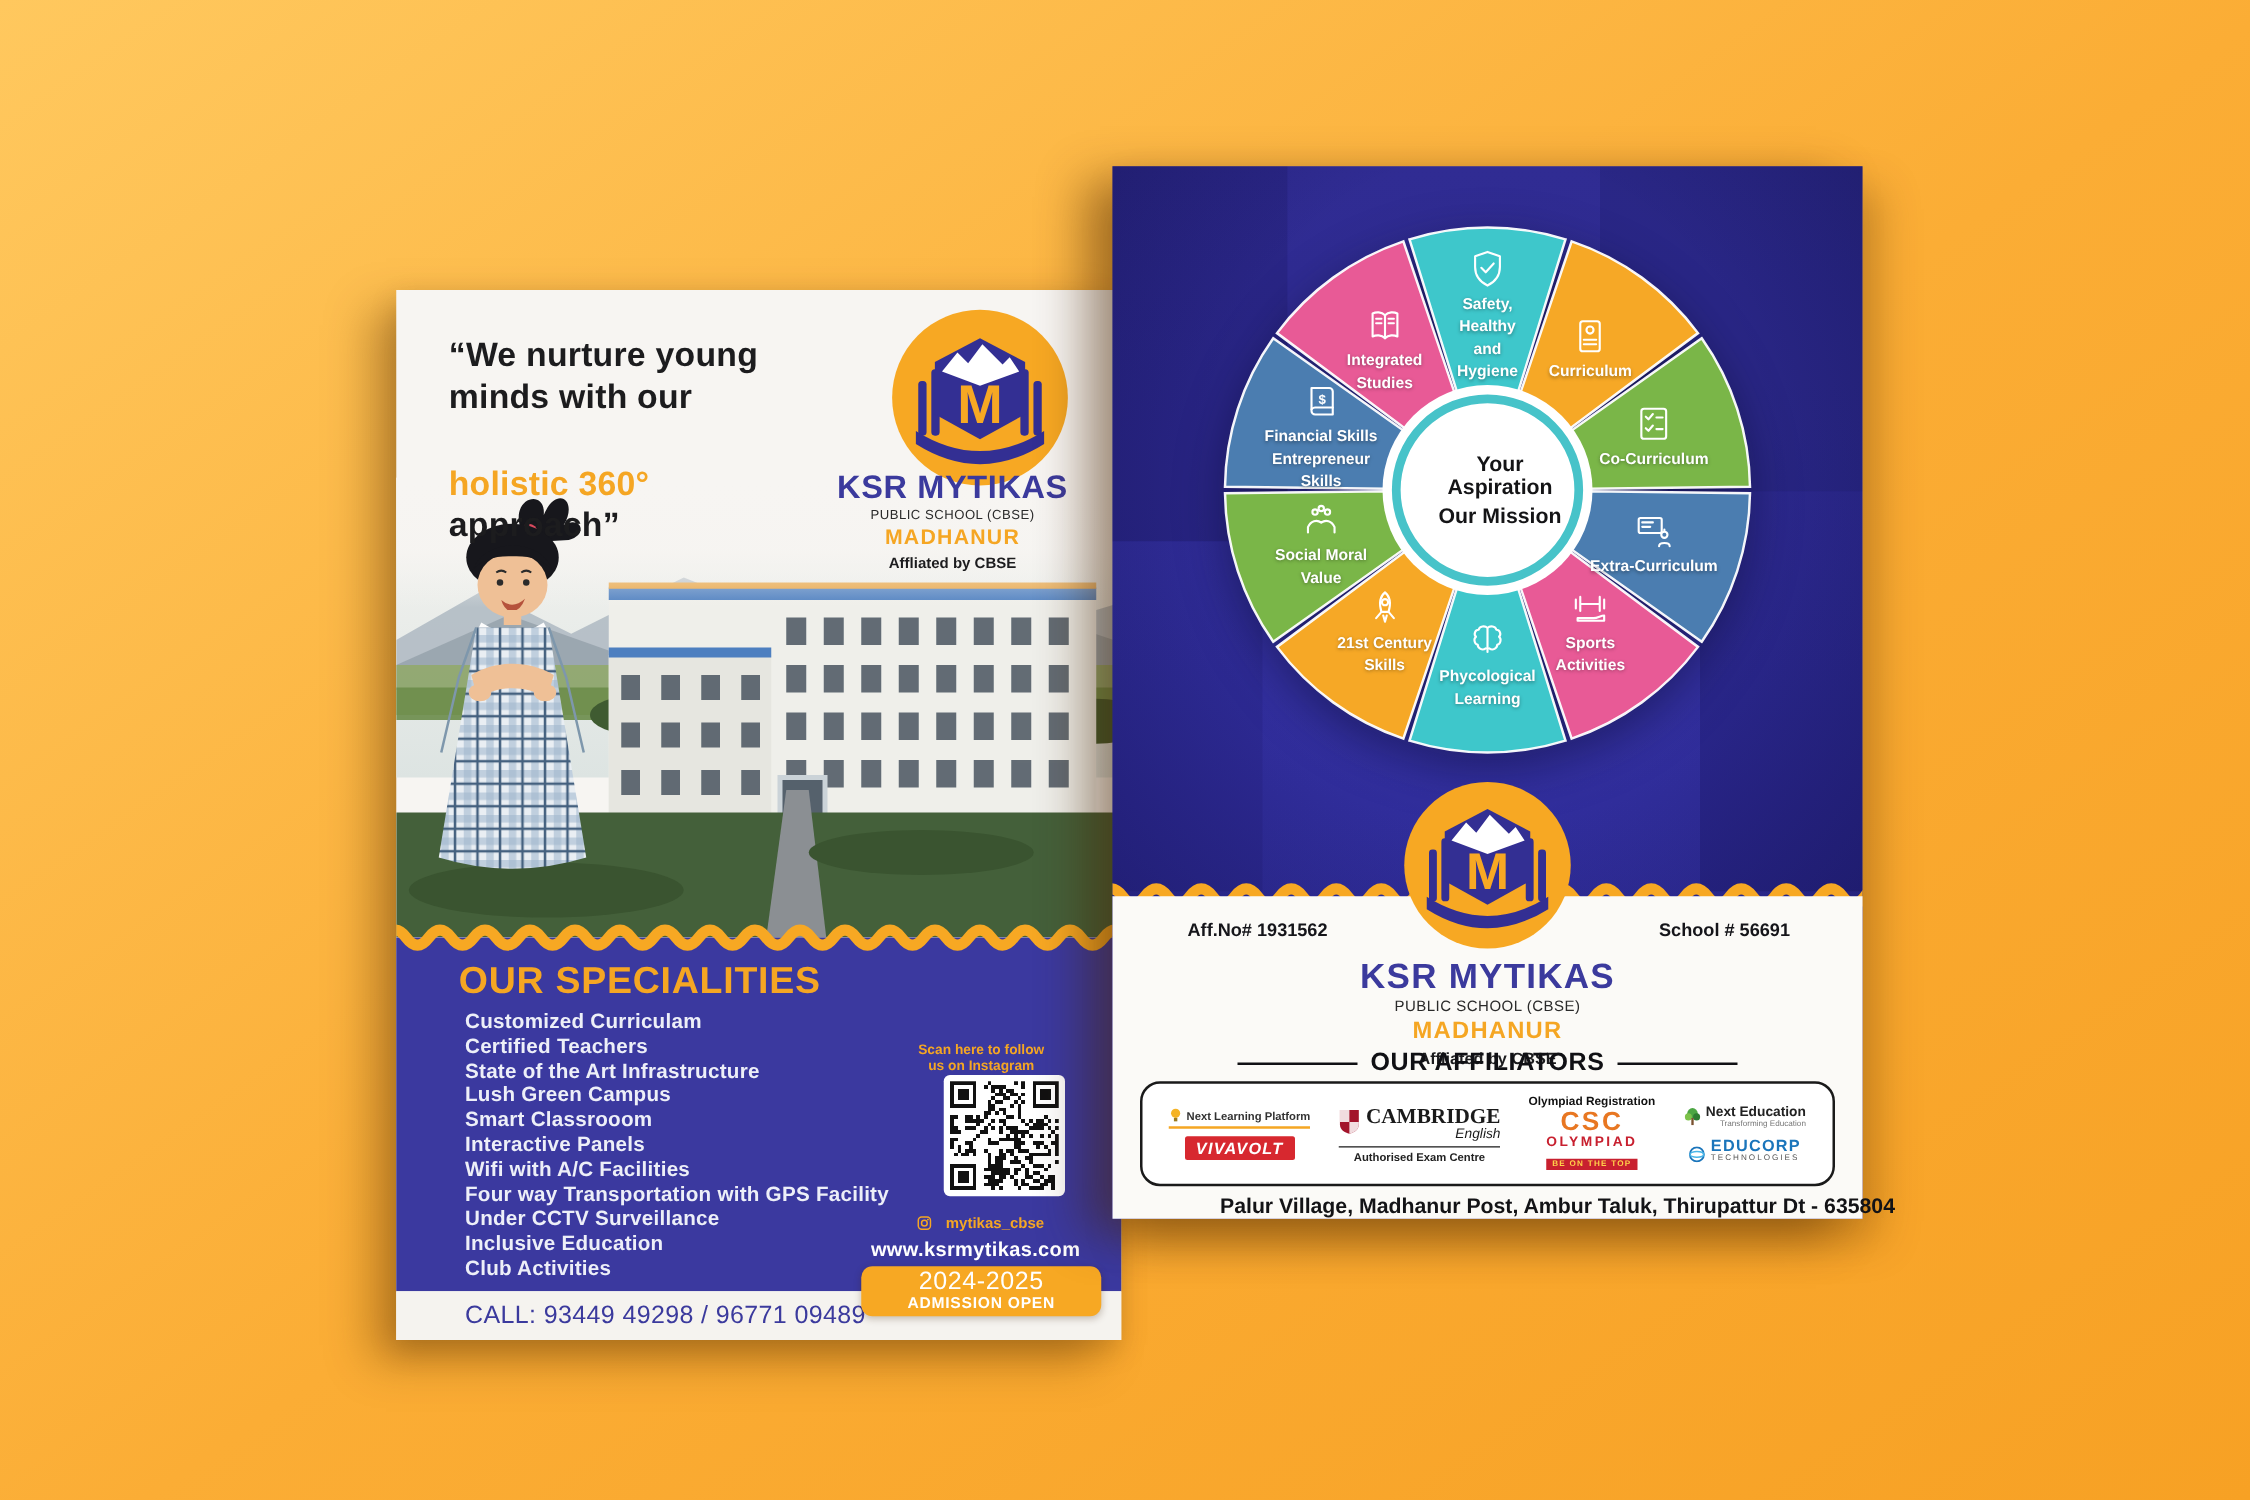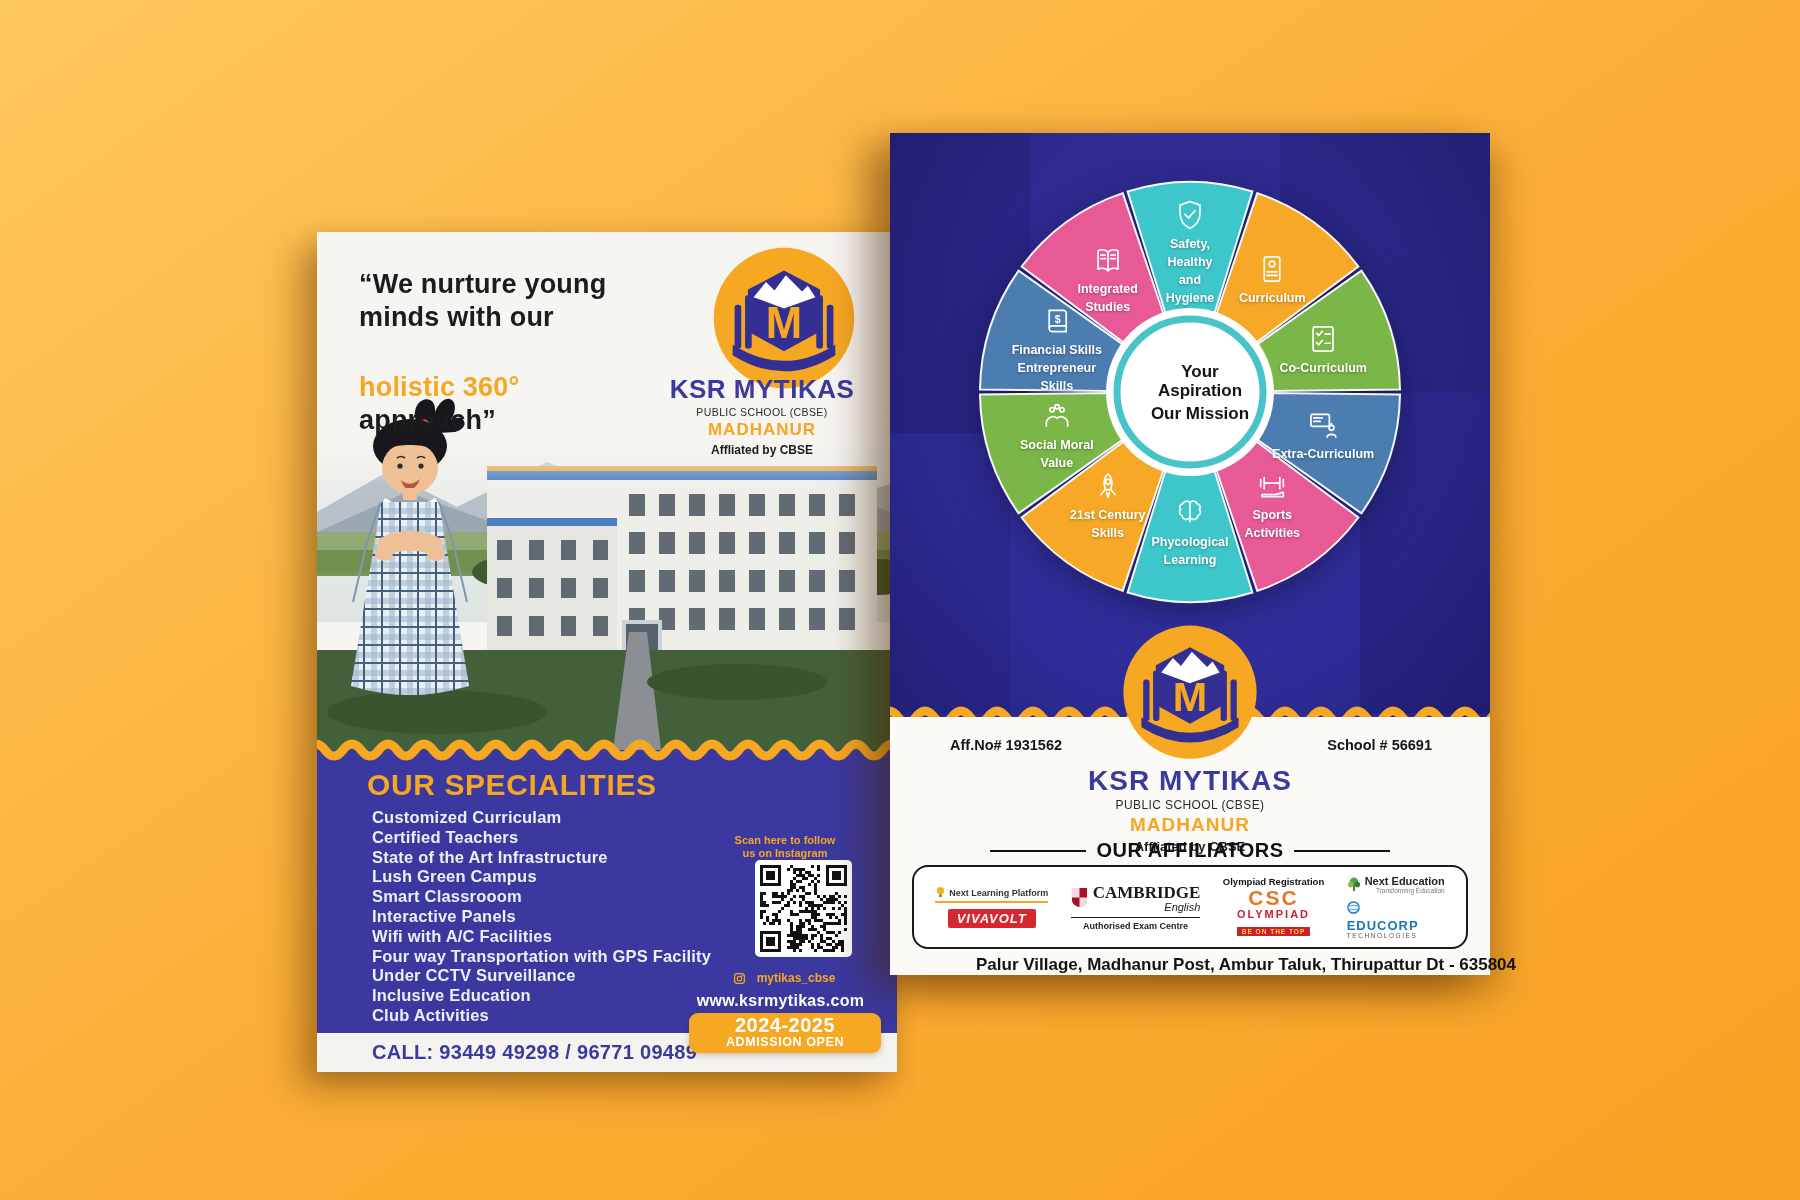--- a/index.html
+++ b/index.html
@@ -30,24 +30,24 @@
   .spec-list{left:55px;top:576px;margin:0;padding:0;list-style:none;color:#EDEFF8;
     font-size:16.5px;font-weight:bold;line-height:19.8px;letter-spacing:.2px;}
   .scan-text{left:398px;top:602px;width:140px;text-align:center;font-size:11px;font-weight:bold;color:#F5A623;line-height:13px;}
   .qr-box{left:438px;top:628px;width:97px;height:97px;background:#fff;border-radius:5px;padding:5px;box-sizing:border-box;}
   .qr-box svg{width:100%;height:100%;}
   .insta-row{left:392px;top:739px;width:150px;display:flex;align-items:center;justify-content:center;gap:11px;
     color:#F5A623;font-size:12px;font-weight:bold;}
   .insta-row svg{width:13px;height:13px;}
   .website{left:356px;top:760px;width:215px;text-align:center;color:#fff;font-weight:bold;font-size:16px;letter-spacing:.3px;}
   .call-strip{left:0;top:801px;width:580px;height:39px;background:#F5F3EF;}
-  .call-text{left:55px;top:809px;font-size:20px;font-weight:bold;color:#3B3A9D;letter-spacing:.3px;}
+  .call-text{left:55px;top:809px;font-size:20px;font-weight:normal;color:#3B3A9D;letter-spacing:.3px;}
   .admission-badge{left:372px;top:781px;width:192px;height:40px;background:#F7A823;border-radius:9px;
     text-align:center;color:#fff;box-shadow:0 2px 6px rgba(60,30,0,.25);}
-  .adm-years{font-size:20px;font-weight:bold;line-height:21px;margin-top:2px;letter-spacing:.5px;}
+  .adm-years{font-size:20px;font-weight:normal;line-height:21px;margin-top:2px;letter-spacing:.5px;}
   .adm-label{font-size:12.5px;font-weight:bold;line-height:13px;letter-spacing:.6px;}
   
   .page-right{left:890px;top:133px;width:600px;height:842px;
     background:linear-gradient(180deg,#3834A6 0%,#322FA0 60%,#3531A4 100%);
     box-shadow:-24px 12px 36px rgba(70,35,0,.45),12px 18px 32px rgba(90,50,4,.30);}
   .collage{position:absolute;}
   .blue-vignette{left:0;top:0;width:600px;height:584px;
     background:radial-gradient(ellipse at 50% 42%,rgba(0,0,0,0) 52%,rgba(5,5,45,.30) 100%);}
   .wheel-wrap{left:85px;top:44px;width:430px;height:430px;}
   #wheel-svg{width:430px;height:430px;filter:drop-shadow(0 12px 20px rgba(8,8,40,.45));}
@@ -82,21 +82,21 @@
   .camb-sub{font-size:11px;font-style:italic;color:#1A1A1A;text-align:right;margin-top:-2px;}
   .camb-div{height:1.5px;background:#1A1A1A;margin:4px 0 3px;}
   .camb-tag{font-size:9px;color:#222;font-weight:bold;}
   .oly-head{font-size:9.5px;font-weight:bold;color:#111;}
   .csc{font-size:21px;font-weight:bold;color:#E87722;letter-spacing:2px;line-height:21px;}
   .oly{font-size:11px;font-weight:bold;color:#C8202F;letter-spacing:2px;}
   .oly-tag{font-size:6.5px;background:#C8202F;color:#FFD24A;padding:1px 5px;display:inline-block;margin-top:2px;letter-spacing:1px;font-weight:bold;}
   .ne-row{display:flex;align-items:center;gap:4px;justify-content:center;}
   .ne-name{font-size:11px;font-weight:bold;color:#222;}
   .ne-tag{font-size:6.5px;color:#777;text-align:right;}
-  .edu-row{display:flex;align-items:flex-start;gap:5px;justify-content:center;margin-top:7px;flex-direction:column;}
+  .edu-row{display:flex;align-items:flex-end;gap:5px;justify-content:center;margin-top:7px;}
   .edu-text{text-align:left;}
   .edu-name{font-size:13px;font-weight:bold;color:#1B75BB;letter-spacing:1px;line-height:13px;}
   .edu-sub{font-size:6.5px;color:#555;letter-spacing:1.6px;}
   .address{left:0;top:822px;width:712px;text-align:center;font-size:17px;font-weight:bold;color:#131316;}
 </style>
 </head>
 <body>
 
 <div class="canvas">
 

